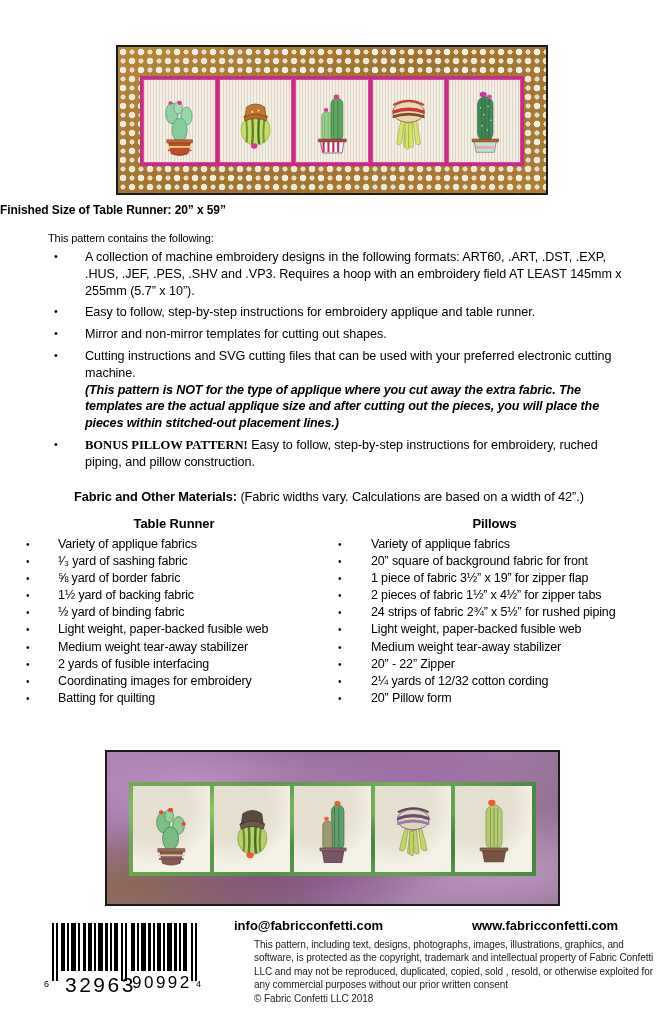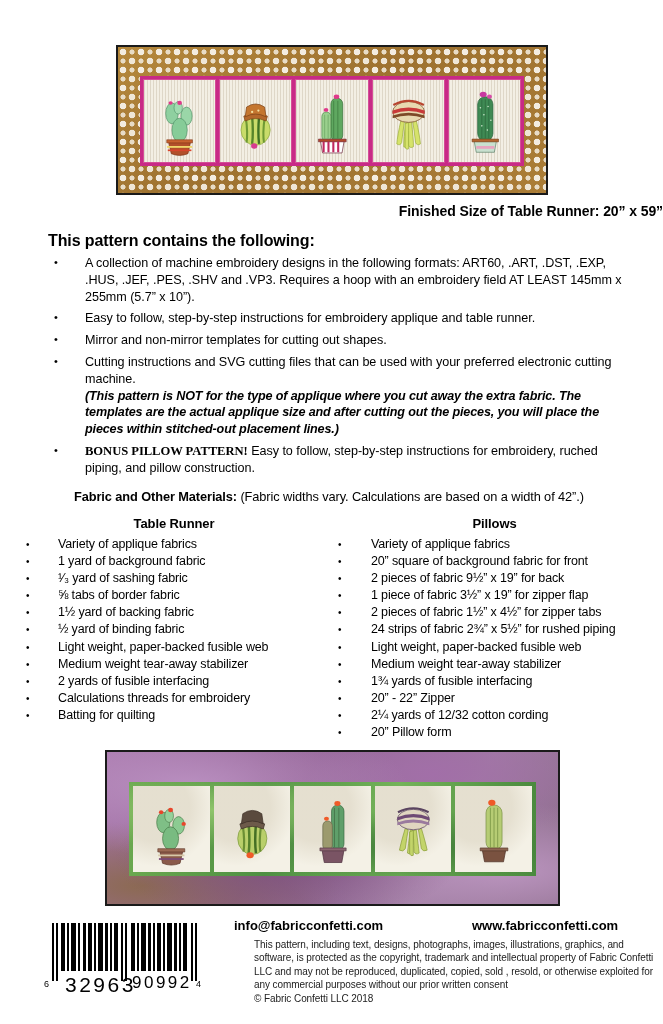--- a/index.html
+++ b/index.html
@@ -87,29 +87,29 @@
     background-color: #f4f1e6;
     background-image: radial-gradient(circle at 30% 25%, rgba(214,206,186,0.5) 0 40%, rgba(255,255,255,0) 70%);
   }
 
   .cactus-svg { position: absolute; inset: 0; width: 100%; height: 100%; }
 
   
   .finished-size {
     position: absolute;
     left: 0; right: 0; top: 203px;
-    text-align: right;
-    font-size: 14px;
+    text-align: left;
+    font-size: 12px;
     font-weight: bold;
     letter-spacing: -0.1px;
   }
 
   .section-heading {
-    font-size: 16px;
-    font-weight: bold;
+    font-size: 11px;
+    font-weight: normal;
     letter-spacing: -0.1px;
   }
 
   #contains-block {
     position: absolute;
     left: 48px; top: 232px; width: 585px;
   }
   ul.bullets {
     list-style: none;
     margin: 4px;
@@ -328,45 +328,42 @@
 </div>
 
 <div id="materials-heading">
   <span class="mat-label">Fabric and Other Materials:</span><span class="mat-note"> (Fabric widths vary. Calculations are based on a width of 42”.)</span>
 </div>
 
 <div id="col-runner">
   <div class="col-heading">Table Runner</div>
   <ul class="matlist">
     <li>Variety of applique fabrics</li>
-    <li>1 yard of background fabric</li>
     <li>¹⁄₃ yard of sashing fabric</li>
-    <li>⅝ tabs of border fabric</li>
+    <li>⅝ yard of border fabric</li>
     <li>1½ yard of backing fabric</li>
     <li>½ yard of binding fabric</li>
     <li>Light weight, paper-backed fusible web</li>
     <li>Medium weight tear-away stabilizer</li>
     <li>2 yards of fusible interfacing</li>
-    <li>Calculations threads for embroidery</li>
+    <li>Coordinating images for embroidery</li>
     <li>Batting for quilting</li>
   </ul>
 </div>
 
 <div id="col-pillow">
   <div class="col-heading">Pillows</div>
   <ul class="matlist">
     <li>Variety of applique fabrics</li>
     <li>20” square of background fabric for front</li>
-    <li>2 pieces of fabric 9½” x 19” for back</li>
     <li>1 piece of fabric 3½” x 19” for zipper flap</li>
     <li>2 pieces of fabric  1½” x 4½” for zipper tabs</li>
     <li>24 strips of fabric 2¾” x 5½” for rushed piping</li>
     <li>Light weight, paper-backed fusible web</li>
     <li>Medium weight tear-away stabilizer</li>
-    <li>1¾ yards of fusible interfacing</li>
     <li>20” - 22” Zipper</li>
     <li>2¼ yards of 12/32 cotton cording</li>
     <li>20” Pillow form</li>
   </ul>
 </div>
 
 <div class="photo" id="runner-photo-bot">
   <div class="border-fabric fabric-batik"></div>
   <div class="inner-panel-strip" id="strip-bot">
 

